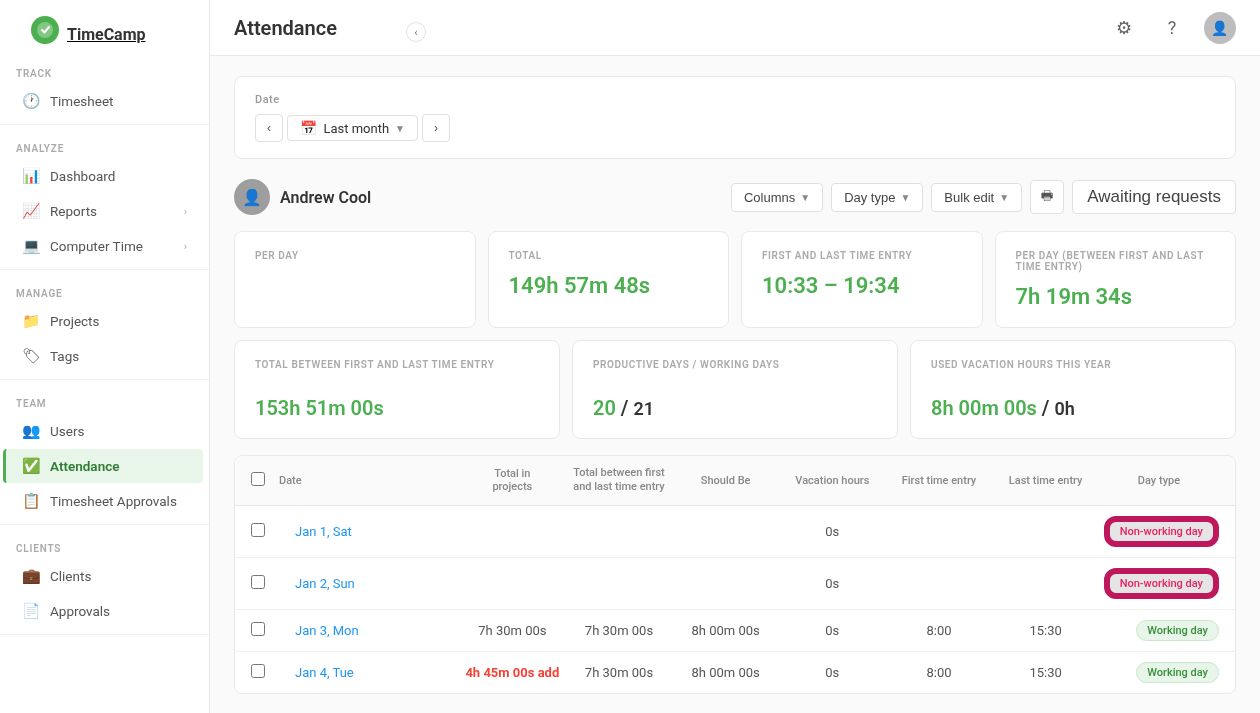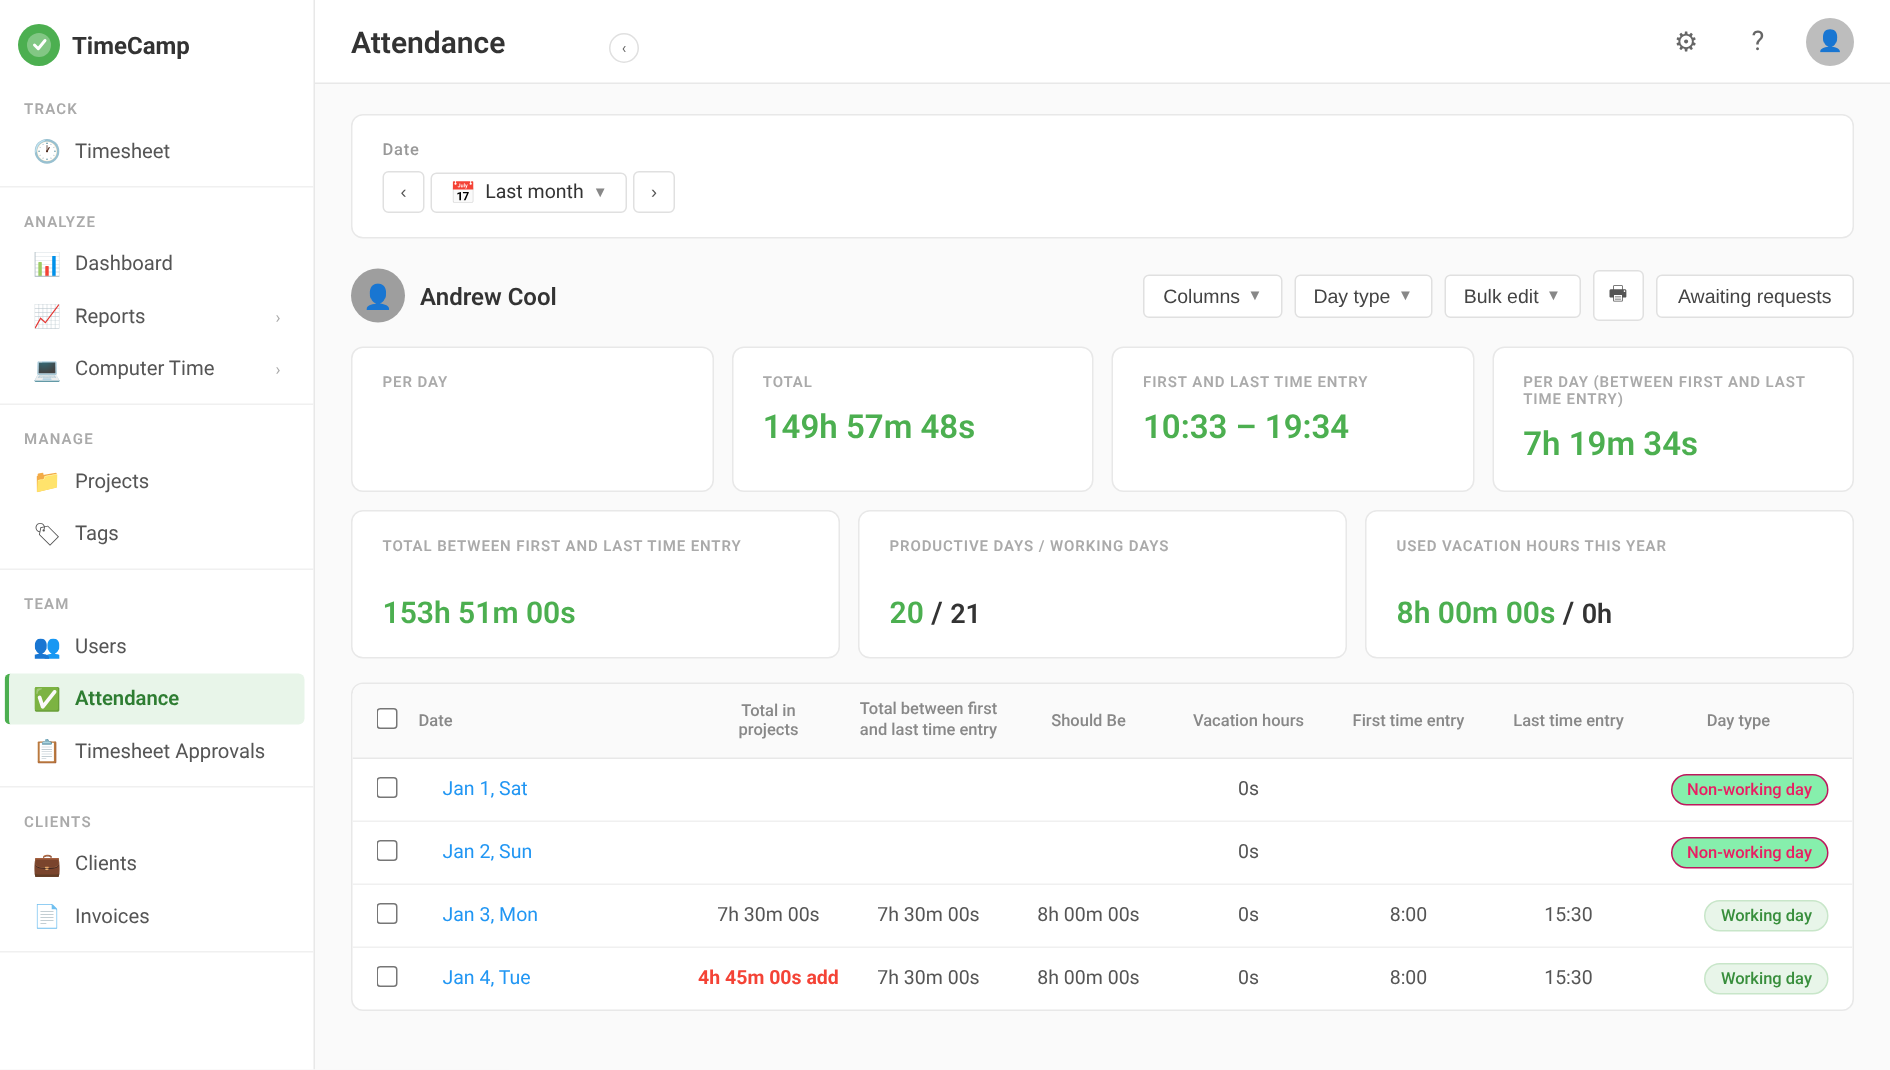--- a/index.html
+++ b/index.html
@@ -1,20 +1,20 @@
 <!DOCTYPE html>
 <html><head>
   <meta charset="utf-8">
   <style>
     * { box-sizing: border-box; margin: 0; padding: 0; }
     body { font-family: -apple-system, BlinkMacSystemFont, 'Segoe UI', Roboto, sans-serif; background: #f5f5f5; display: flex; height: 713px; overflow: hidden; }
 
     
     .sidebar { width: 210px; background: #fff; border-right: 1px solid #e8e8e8; display: flex; flex-direction: column; flex-shrink: 0; height: 713px; overflow-y: auto; }
-    .sidebar-logo { padding: 16px 12px 12px; display: flex; align-items: center; gap: 8px; }
+    .sidebar-logo { padding: 16px 31px 12px; display: flex; align-items: flex-end; gap: 8px; text-decoration: underline; }
     .logo-icon { width: 28px; height: 28px; background: #4CAF50; border-radius: 50%; display: flex; align-items: center; justify-content: center; color: white; font-weight: bold; font-size: 13px; }
     .logo-text { font-size: 16px; font-weight: 700; color: #333; }
     .sidebar-section-label { font-size: 10px; font-weight: 600; color: #aaa; letter-spacing: 0.8px; padding: 12px 16px 4px; text-transform: uppercase; }
     .sidebar-item { display: flex; align-items: center; gap: 10px; padding: 8px 16px; cursor: pointer; color: #555; font-size: 13.5px; border-radius: 4px; margin: 1px 6px; text-decoration: none; }
     .sidebar-item.active { background: #e8f5e9; color: #2e7d32; font-weight: 600; border-left: 3px solid #4CAF50; margin-left: 3px; }
     .sidebar-item .item-icon { font-size: 15px; width: 18px; text-align: center; }
     .sidebar-item .chevron { margin-left: auto; font-size: 11px; color: #aaa; }
     .sidebar-divider { height: 1px; background: #f0f0f0; margin: 6px 0; }
 
     
@@ -43,21 +43,21 @@
 
     
     .user-bar { display: flex; align-items: center; justify-content: space-between; margin-bottom: 16px; }
     .user-info { display: flex; align-items: center; gap: 10px; }
     .user-avatar { width: 36px; height: 36px; border-radius: 50%; background: #9e9e9e; display: flex; align-items: center; justify-content: center; color: #fff; font-size: 16px; }
     .user-name { font-size: 16px; font-weight: 600; color: #333; }
     .toolbar { display: flex; gap: 8px; align-items: center; margin-left: 44px; }
     .toolbar-btn { display: flex; align-items: center; gap: 5px; padding: 6px 12px; border: 1px solid #e0e0e0; border-radius: 4px; background: #fff; cursor: pointer; font-size: 13px; color: #444; }
     .toolbar-btn .chevron { font-size: 10px; color: #888; }
     .print-btn { width: 34px; height: 34px; border: 1px solid #e0e0e0; border-radius: 4px; background: #fff; display: flex; align-items: center; justify-content: center; cursor: pointer; color: #555; }
-    .awaiting-btn { padding: 6px 14px; border: 1px solid #e0e0e0; border-radius: 4px; background: #fff; cursor: pointer; font-size: 13px; color: #444; }
+    .awaiting-btn { padding: 6px 14px; border: 1px solid #e0e0e0; border-radius: 4px; background: #fff; cursor: pointer; font-size: 17px; color: #444; }
 
     
     .stats-grid { display: grid; grid-template-columns: repeat(4, 1fr); gap: 12px; margin-bottom: 12px; }
     .stats-grid-2 { display: grid; grid-template-columns: repeat(3, 1fr); gap: 12px; margin-bottom: 16px; }
     .stat-card { background: #fff; border: 1px solid #e8e8e8; border-radius: 8px; padding: 18px 20px; }
     .stat-label { font-size: 10px; font-weight: 600; color: #aaa; letter-spacing: 0.6px; text-transform: uppercase; margin-bottom: 12px; }
     .stat-value { font-size: 22px; font-weight: 600; color: #4CAF50; }
     .stat-value.large { font-size: 20px; margin-top: 26px; }
     .stat-value .slash { color: #333; }
     .stat-value .secondary { color: #333; font-size: 18px; }
@@ -68,21 +68,21 @@
     .th { font-size: 11px; color: #888; font-weight: 500; }
     .th.center { text-align: center; }
     .th.multi { line-height: 1.3; }
     .table-row { display: grid; grid-template-columns: 28px 180px 1fr 1fr 1fr 1fr 1fr 1fr 120px; align-items: center; padding: 10px 16px; border-bottom: 1px solid #f0f0f0; }
     .table-row:last-child { border-bottom: none; }
     .row-check { width: 14px; height: 14px; border: 1px solid #ccc; border-radius: 3px; cursor: pointer; }
     .row-date { font-size: 13px; color: #2196F3; cursor: pointer; margin-left: 16px; }
     .row-cell { font-size: 13px; color: #555; text-align: center; }
     .row-cell.red { color: #f44336; font-weight: bold; }
     .day-badge { display: inline-block; padding: 3px 10px; border-radius: 12px; font-size: 11px; font-weight: 500; }
-    .day-badge.non-working { background: #86efac; color: #e91e63; border: 1px solid #be185d; text-align: right; }
+    .day-badge.non-working { background: #e5e5e5; color: #e91e63; border: 6px solid #be185d; text-align: right; }
     .day-badge.working { background: #e8f5e9; color: #388e3c; border: 1px solid #c8e6c9; }
     .day-type-cell { text-align: right; }
 
     .checkbox-header { width: 14px; height: 14px; border: 1px solid #ccc; border-radius: 3px; cursor: pointer; }
 
     .main-wrapper { position: relative; display: flex; flex: 1; }
   </style>
 </head>
 <body>
 
@@ -152,21 +152,21 @@
     </div>
       <div class="sidebar-divider"></div>
       <div class="sidebar-section-label">CLIENTS</div>
       <div class="sidebar-item">
       <span class="item-icon">💼</span>
       <span>Clients</span>
 
     </div>
       <div class="sidebar-item">
       <span class="item-icon">📄</span>
-      <span>Invoices</span>
+      <span>Approvals</span>
 
     </div>
       <div class="sidebar-divider"></div>
     </div>
 </div>
 
 <div class="main-wrapper">
   <div class="collapse-btn">‹</div>
   <div class="main">
     <div class="header">

